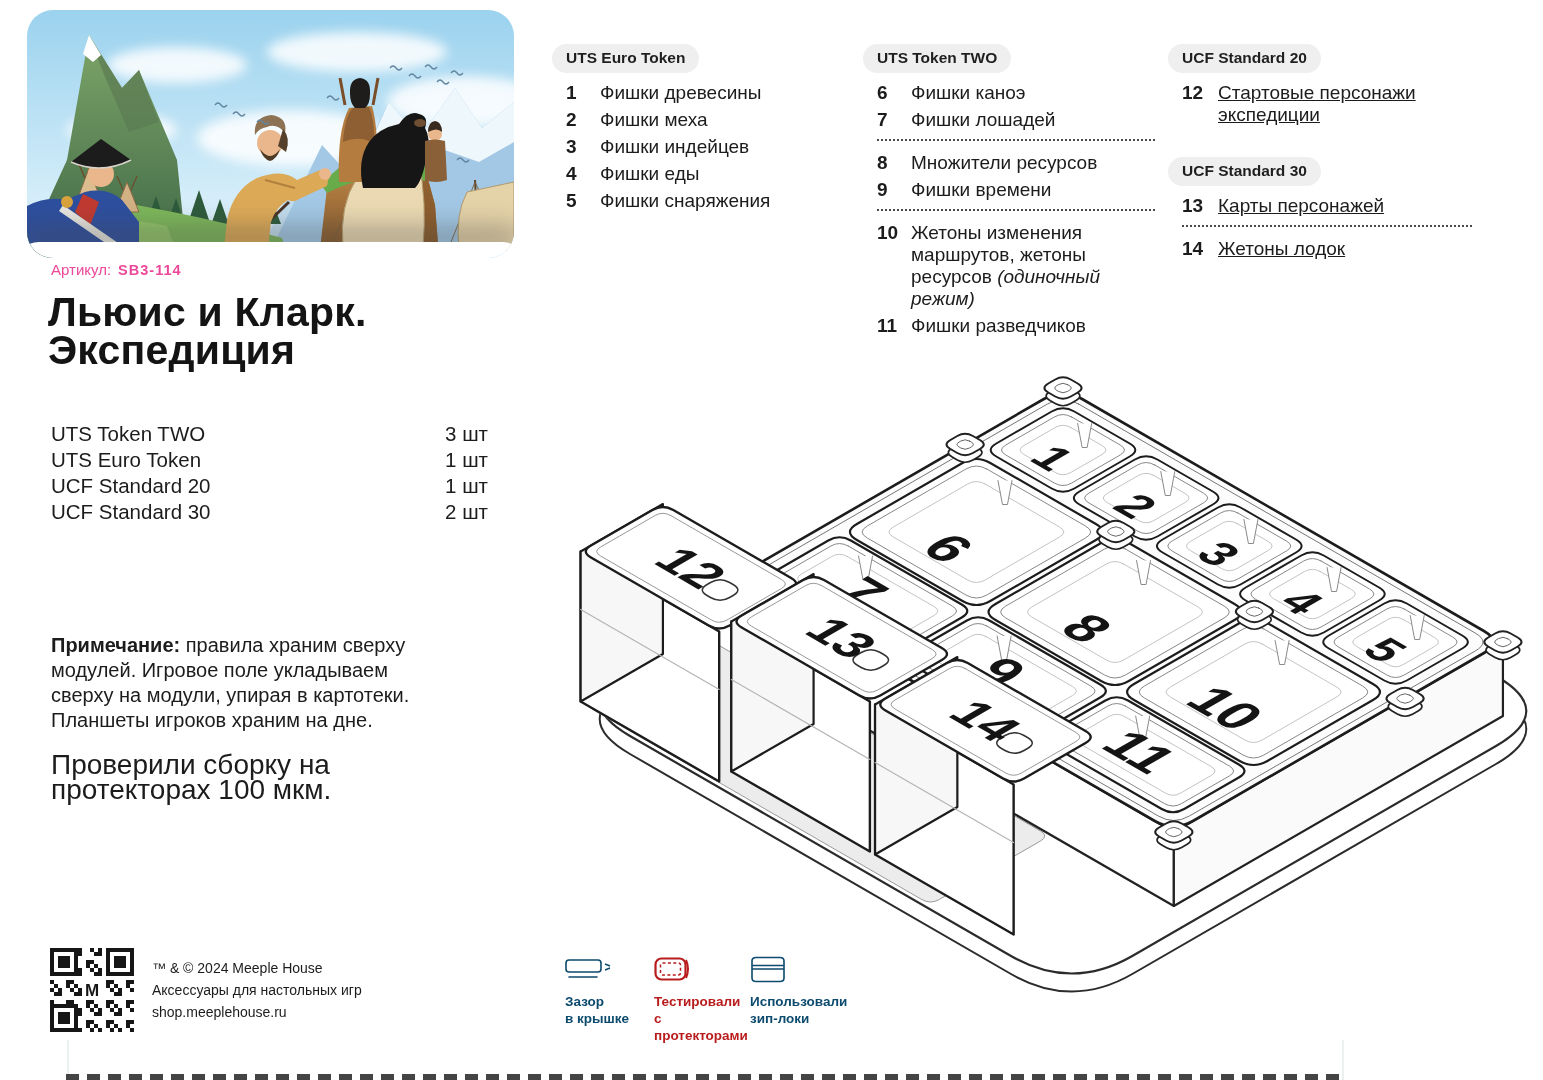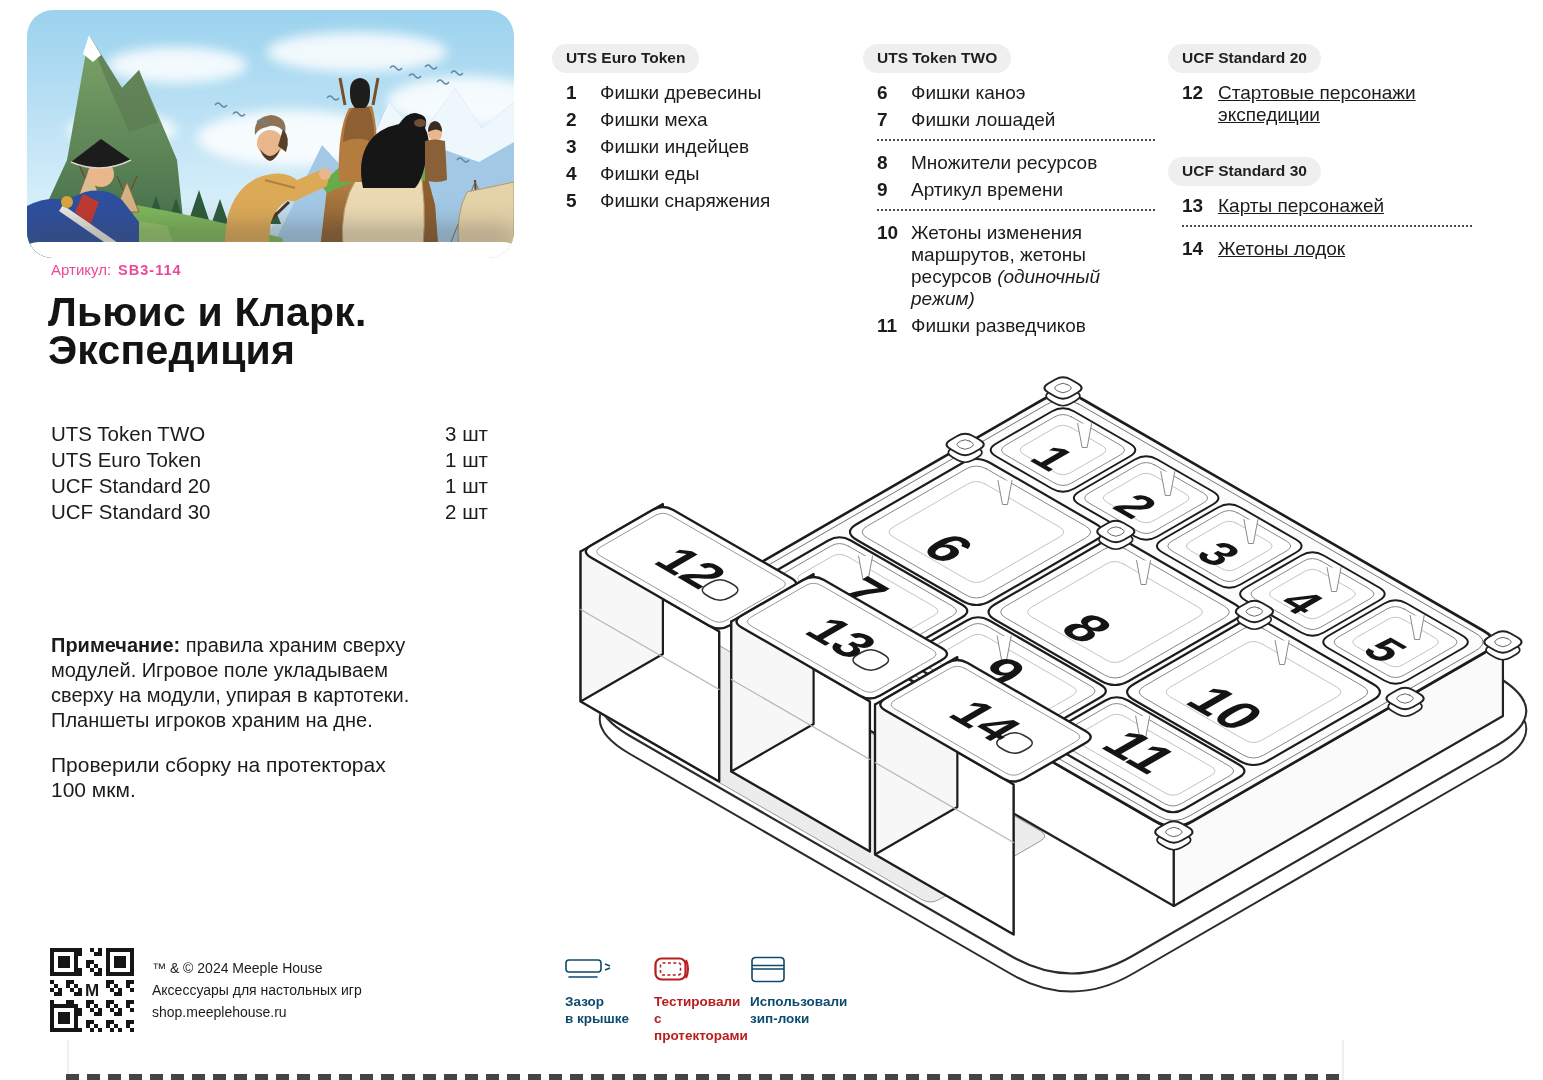--- a/index.html
+++ b/index.html
@@ -12,21 +12,21 @@
   .card-lip{position:absolute;left:-12px;right:-12px;bottom:-8px;height:24px;background:#fff;
             border-radius:26px 26px 0 0;box-shadow:0 -16px 26px -4px rgba(70,70,70,.55);}
 
   .artikul{position:absolute;left:51px;top:261px;font-size:15px;color:#ec4899;}
   .artikul b{letter-spacing:1px;margin-left:7px;font-size:14.5px;}
   .title{position:absolute;left:48px;top:293px;margin:0;font-size:41px;line-height:38px;
          font-weight:bold;letter-spacing:0.2px;color:#141414;}
   .specs{position:absolute;left:51px;top:421px;width:437px;font-size:20.5px;}
   .spec-row{display:flex;justify-content:space-between;line-height:26px;}
   .note{position:absolute;left:51px;top:633px;width:392px;font-size:20px;line-height:25px;margin:0;}
-  .note2{position:absolute;left:51px;top:752px;width:360px;font-size:21px;line-height:25px;margin:0;}
+  .note2{position:absolute;left:51px;top:752px;width:360px;font-size:28px;line-height:25px;margin:0;}
 
   .qr{position:absolute;left:50px;top:948px;width:84px;height:84px;}
   .footer-text{position:absolute;left:152px;top:957px;font-size:14px;line-height:22px;}
   .footer-text span{display:block;}
 
   
   .col{position:absolute;top:44px;}
   .col1{left:552px;width:300px;}
   .col2{left:863px;width:290px;}
   .col3{left:1168px;width:300px;}
@@ -355,21 +355,21 @@
           <span class="num">7</span>
           <span class="txt">Фишки лошадей</span>
         </div>
       <div class="dots"></div>
       <div class="item">
           <span class="num">8</span>
           <span class="txt">Множители ресурсов</span>
         </div>
       <div class="item">
           <span class="num">9</span>
-          <span class="txt">Артикул времени</span>
+          <span class="txt">Фишки времени</span>
         </div>
       <div class="dots"></div>
       <div class="item">
           <span class="num">10</span>
           <span class="txt"><span>Жетоны изменения маршрутов, жетоны ресурсов </span><i>(одиночный режим)</i></span>
         </div>
       <div class="item">
           <span class="num">11</span>
           <span class="txt">Фишки разведчиков</span>
         </div>

